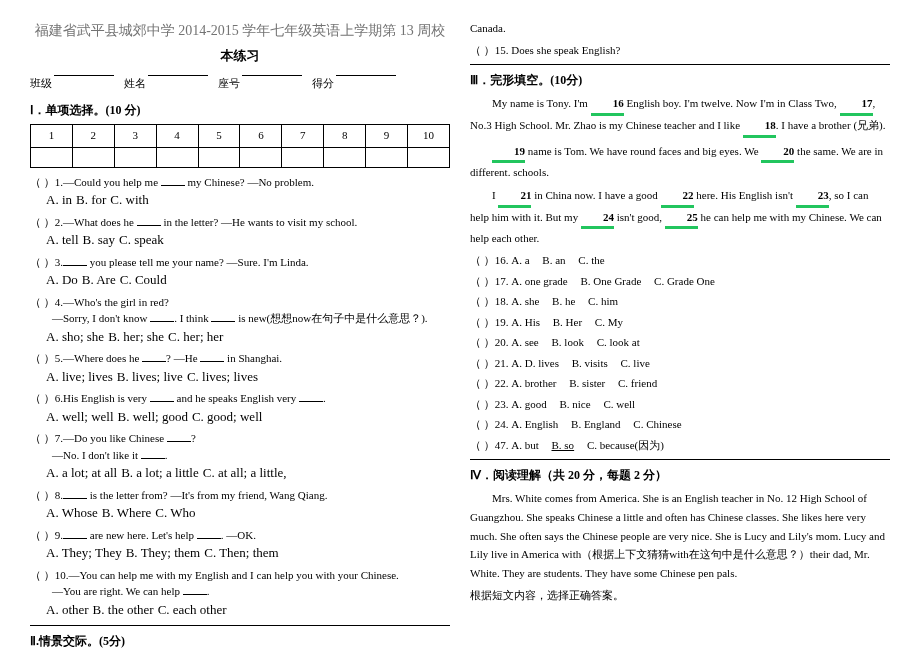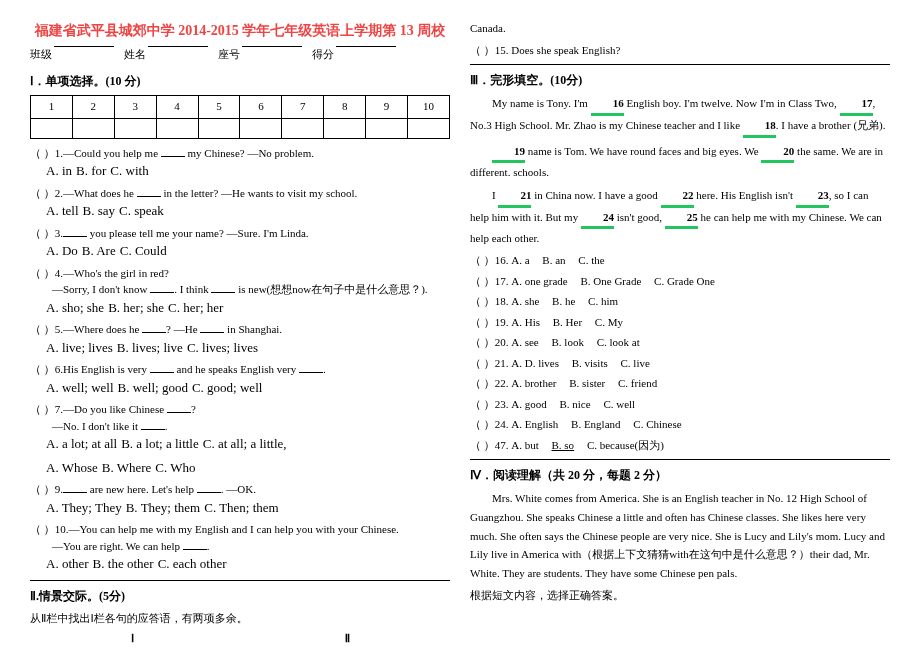--- a/index.html
+++ b/index.html
@@ -21,22 +21,22 @@
       flex: 1;
       max-width: 430px;
     }
     .right-col {
       flex: 1;
       max-width: 430px;
     }
     .title {
       text-align: center;
       font-size: 14px;
-      font-weight: bold;
-      color: #ef4444;
+      font-weight: normal;
+      color: #737373;
       margin-bottom: 4px;
     }
     .subtitle {
       text-align: center;
       font-size: 13px;
       font-weight: bold;
       margin-bottom: 8px;
     }
     .info-row {
       display: flex;
@@ -124,20 +124,21 @@
       margin-bottom: 4px;
     }
   </style>
 </head>
 <body>
 
 <div class="page-container">
 
   <div class="left-col">
     <div class="title">福建省武平县城郊中学 2014-2015 学年七年级英语上学期第 13 周校</div>
+    <div class="subtitle">本练习</div>
 
     <div class="info-row">
       <div class="info-item">
         <span>班级</span>
         <span class="info-line"></span>
       </div>
       <div class="info-item">
         <span>姓名</span>
         <span class="info-line"></span>
       </div>
@@ -241,20 +242,21 @@
       <div>（ ）7.—Do you like Chinese <span class="blank"></span>?</div>
       <div>　　—No. I don't like it <span class="blank"></span>.</div>
       <div class="choices">
         <span class="choice">A. a lot; at all</span>
         <span class="choice">B. a lot; a little</span>
         <span class="choice">C. at all; a little,</span>
       </div>
     </div>
 
     <div class="question-item">
+      <div>（ ）8.<span class="blank"></span> is the letter from?  —It's from my friend, Wang Qiang.</div>
       <div class="choices">
         <span class="choice">A. Whose</span>
         <span class="choice">B. Where</span>
         <span class="choice">C. Who</span>
       </div>
     </div>
 
     <div class="question-item">
       <div>（ ）9.<span class="blank"></span> are new here. Let's help <span class="blank"></span>.  —OK.</div>
       <div class="choices">

